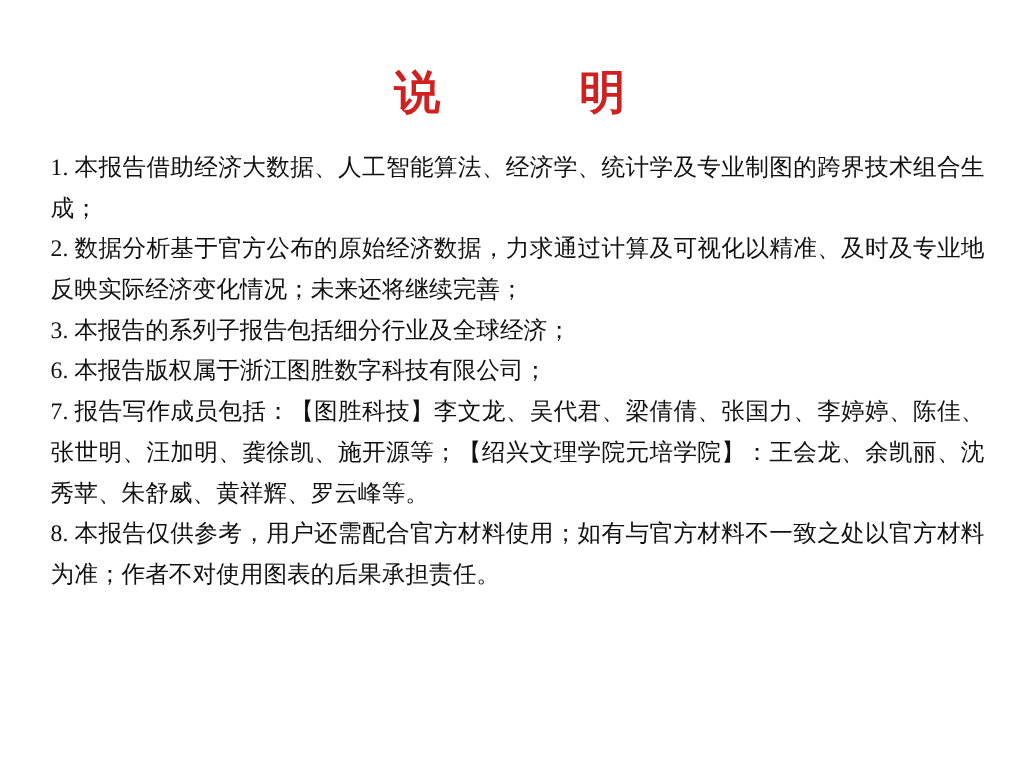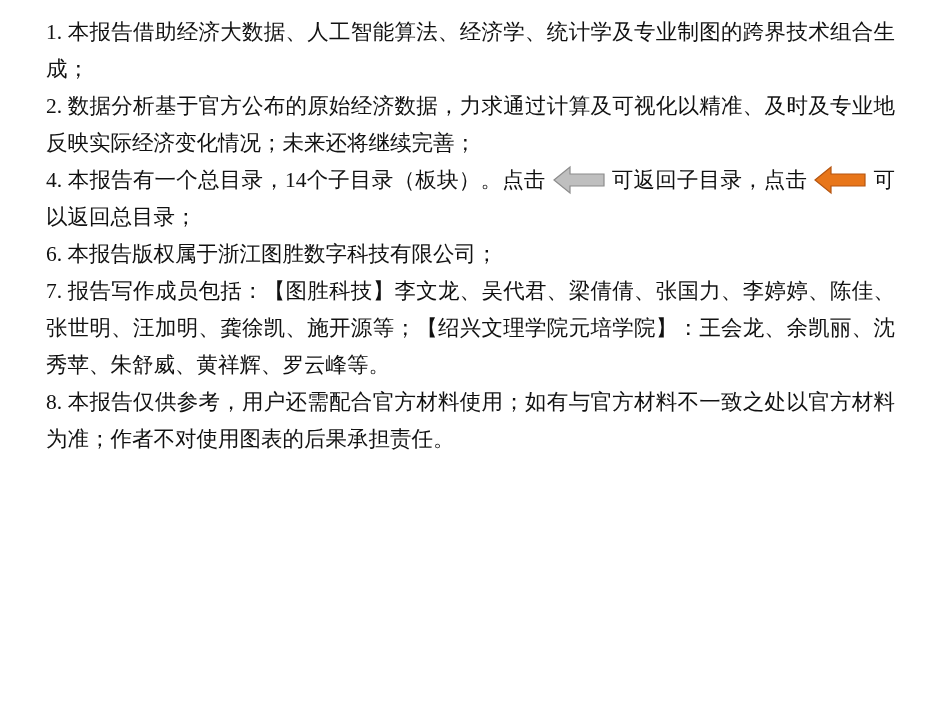--- a/index.html
+++ b/index.html
@@ -58,33 +58,30 @@
   }
   .arrow svg {
     display: block;
   }
 </style>
 </head>
 <body>
 
 <div class="slide">
 
+  <h1 class="title">说　　明</h1>
 
   <div class="body-block">
 
     <p class="para">1. 本报告借助经济大数据、人工智能算法、经济学、统计学及专业制图的跨界技术组合生成；</p>
 
     <p class="para">2. 数据分析基于官方公布的原始经济数据，力求通过计算及可视化以精准、及时及专业地反映实际经济变化情况；未来还将继续完善；</p>
 
+    <p class="para">3. 本报告的系列子报告包括细分行业及全球经济；</p>
 
-    <p class="para"><span>4. 本报告有一个总目录，14个子目录（板块）。点击</span><span class="arrow"><svg width="54" height="30" viewBox="0 0 54 30" aria-hidden="true">
-            <polygon points="2,15 18,2 18,9 52,9 52,21 18,21 18,28" fill="#bfbfbf" stroke="#8c8c8c" stroke-width="1.2"></polygon>
-          </svg></span><span>可返回子目录，点击</span><span class="arrow"><svg width="54" height="30" viewBox="0 0 54 30" aria-hidden="true">
-            <polygon points="2,15 18,2 18,9 52,9 52,21 18,21 18,28" fill="#e8761a" stroke="#b55510" stroke-width="1.2"></polygon>
-          </svg></span><span>可以返回总目录；</span></p>
 
 
     <p class="para">6. 本报告版权属于浙江图胜数字科技有限公司；</p>
 
     <p class="para">7. 报告写作成员包括：【图胜科技】李文龙、吴代君、梁倩倩、张国力、李婷婷、陈佳、张世明、汪加明、龚徐凯、施开源等；【绍兴文理学院元培学院】：王会龙、余凯丽、沈秀苹、朱舒威、黄祥辉、罗云峰等。</p>
 
     <p class="para">8. 本报告仅供参考，用户还需配合官方材料使用；如有与官方材料不一致之处以官方材料为准；作者不对使用图表的后果承担责任。</p>
 
   </div>
 </div>

